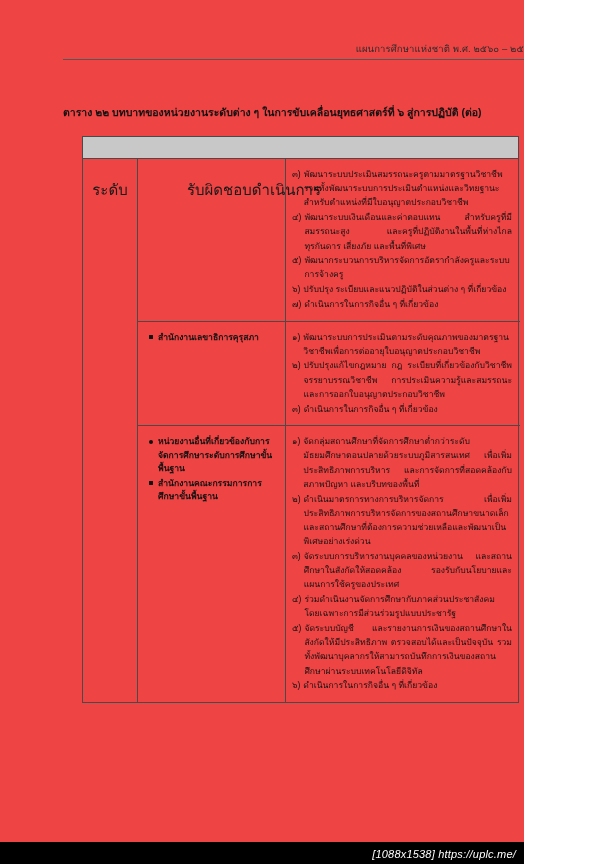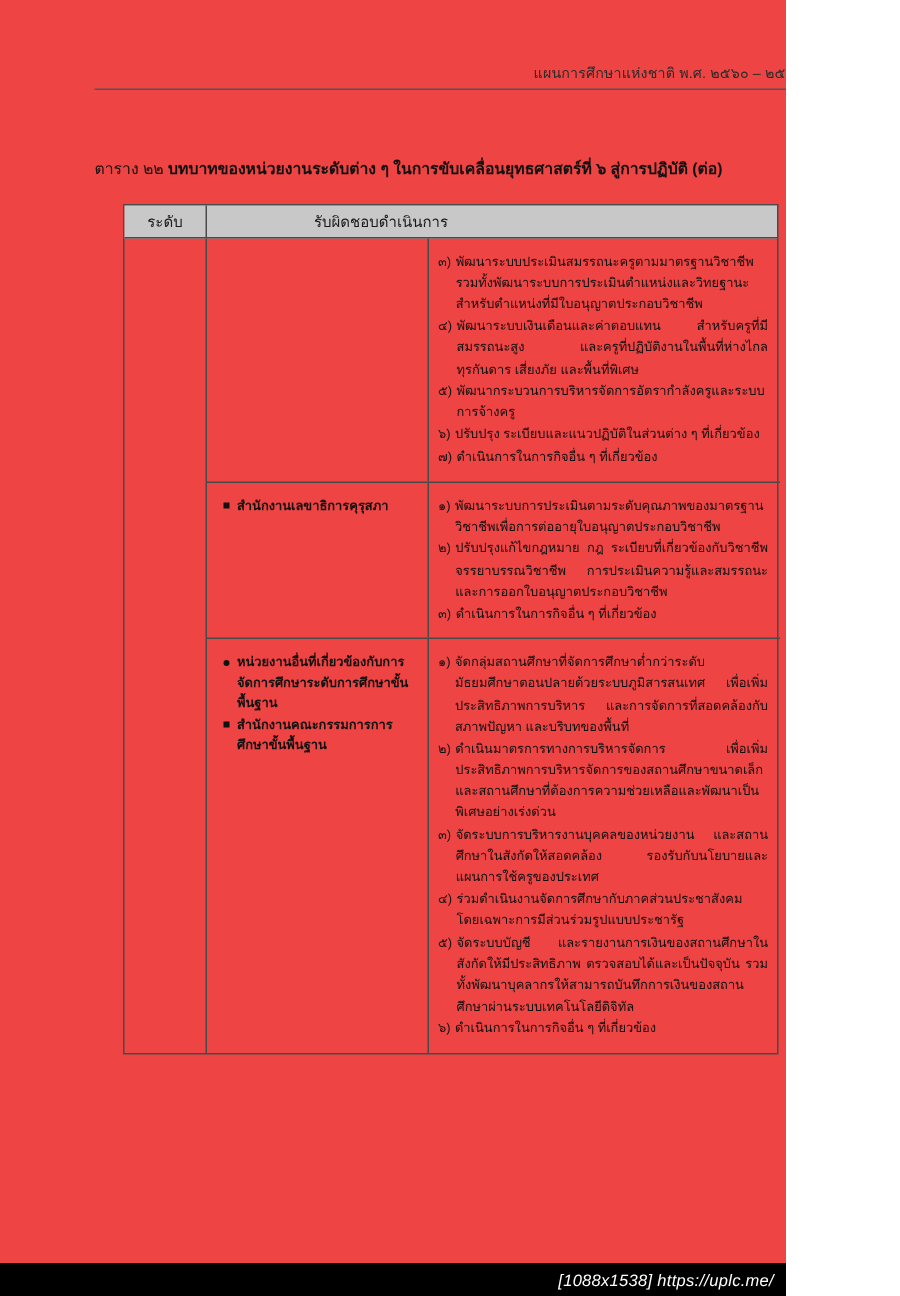--- a/index.html
+++ b/index.html
@@ -70,21 +70,21 @@
   .caption {
     position: absolute;
     left: 63px;
     top: 104px;
     width: 480px;
     font-size: 10.5px;
     color: #111111;
     white-space: nowrap;
   }
   .caption .cap-label {
-    font-weight: normal;
+    font-weight: bold;
     text-align: center;
   }
   .caption .cap-text {
     font-weight: bold;
   }
 
   
   .tbl {
     position: absolute;
     left: 82px;
@@ -95,26 +95,27 @@
   }
 
   .tbl-head {
     display: flex;
     background: #c8c8c8;
     border-bottom: 1px solid #4a4a4a;
     height: 22px;
   }
 
   .th {
-    font-size: 10px;
+    font-size: 15px;
     color: #1a1a1a;
     display: flex;
     align-items: center;
     justify-content: center;
     height: 100%;
+    margin-top: 42px;
   }
 
   .col-1 { width: 55px; flex: 0 0 55px; }
   .col-2 { width: 148px; flex: 0 0 148px; }
   .col-3 { width: 232px; flex: 0 0 232px; }
 
   .th.col-1, .th.col-2 { border-right: 1px solid #4a4a4a; }
 
   .tbl-body {
     display: flex;

